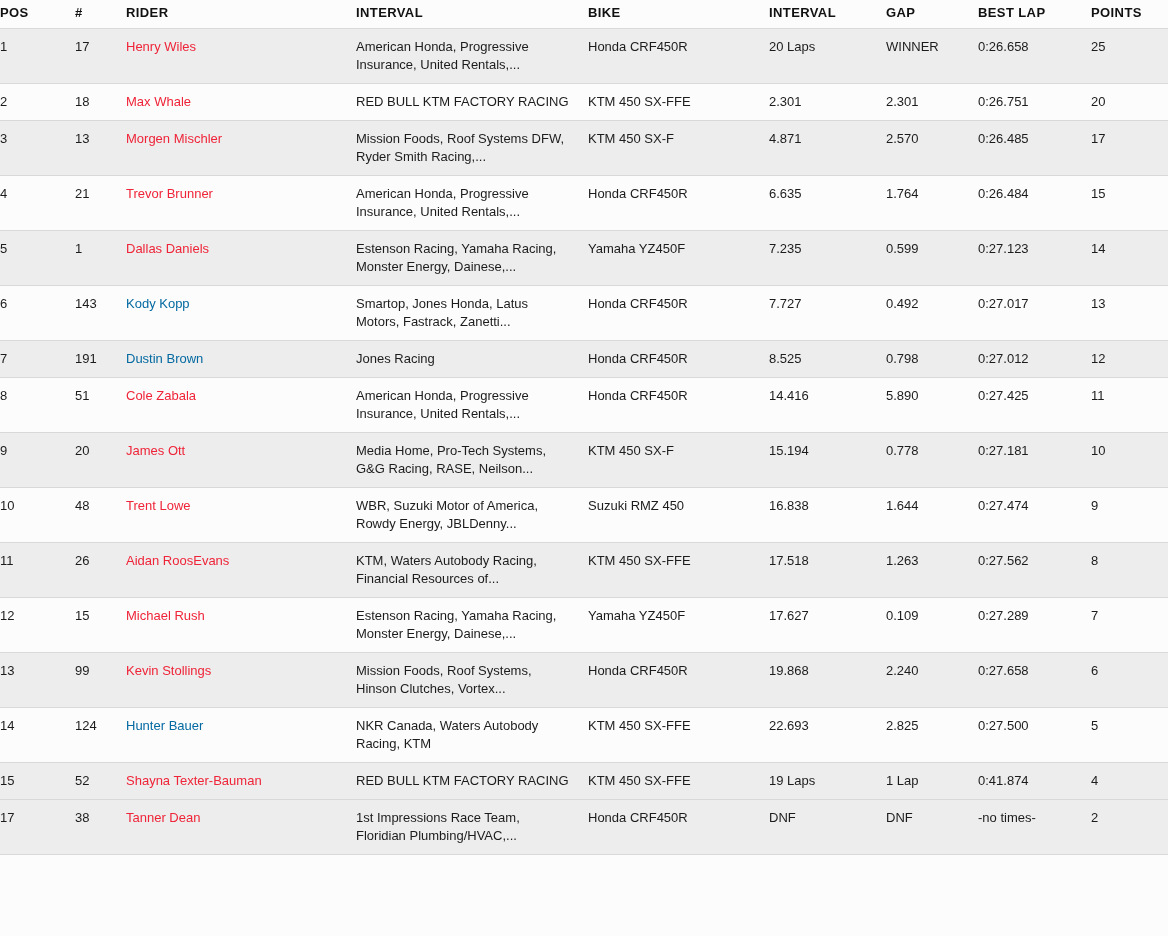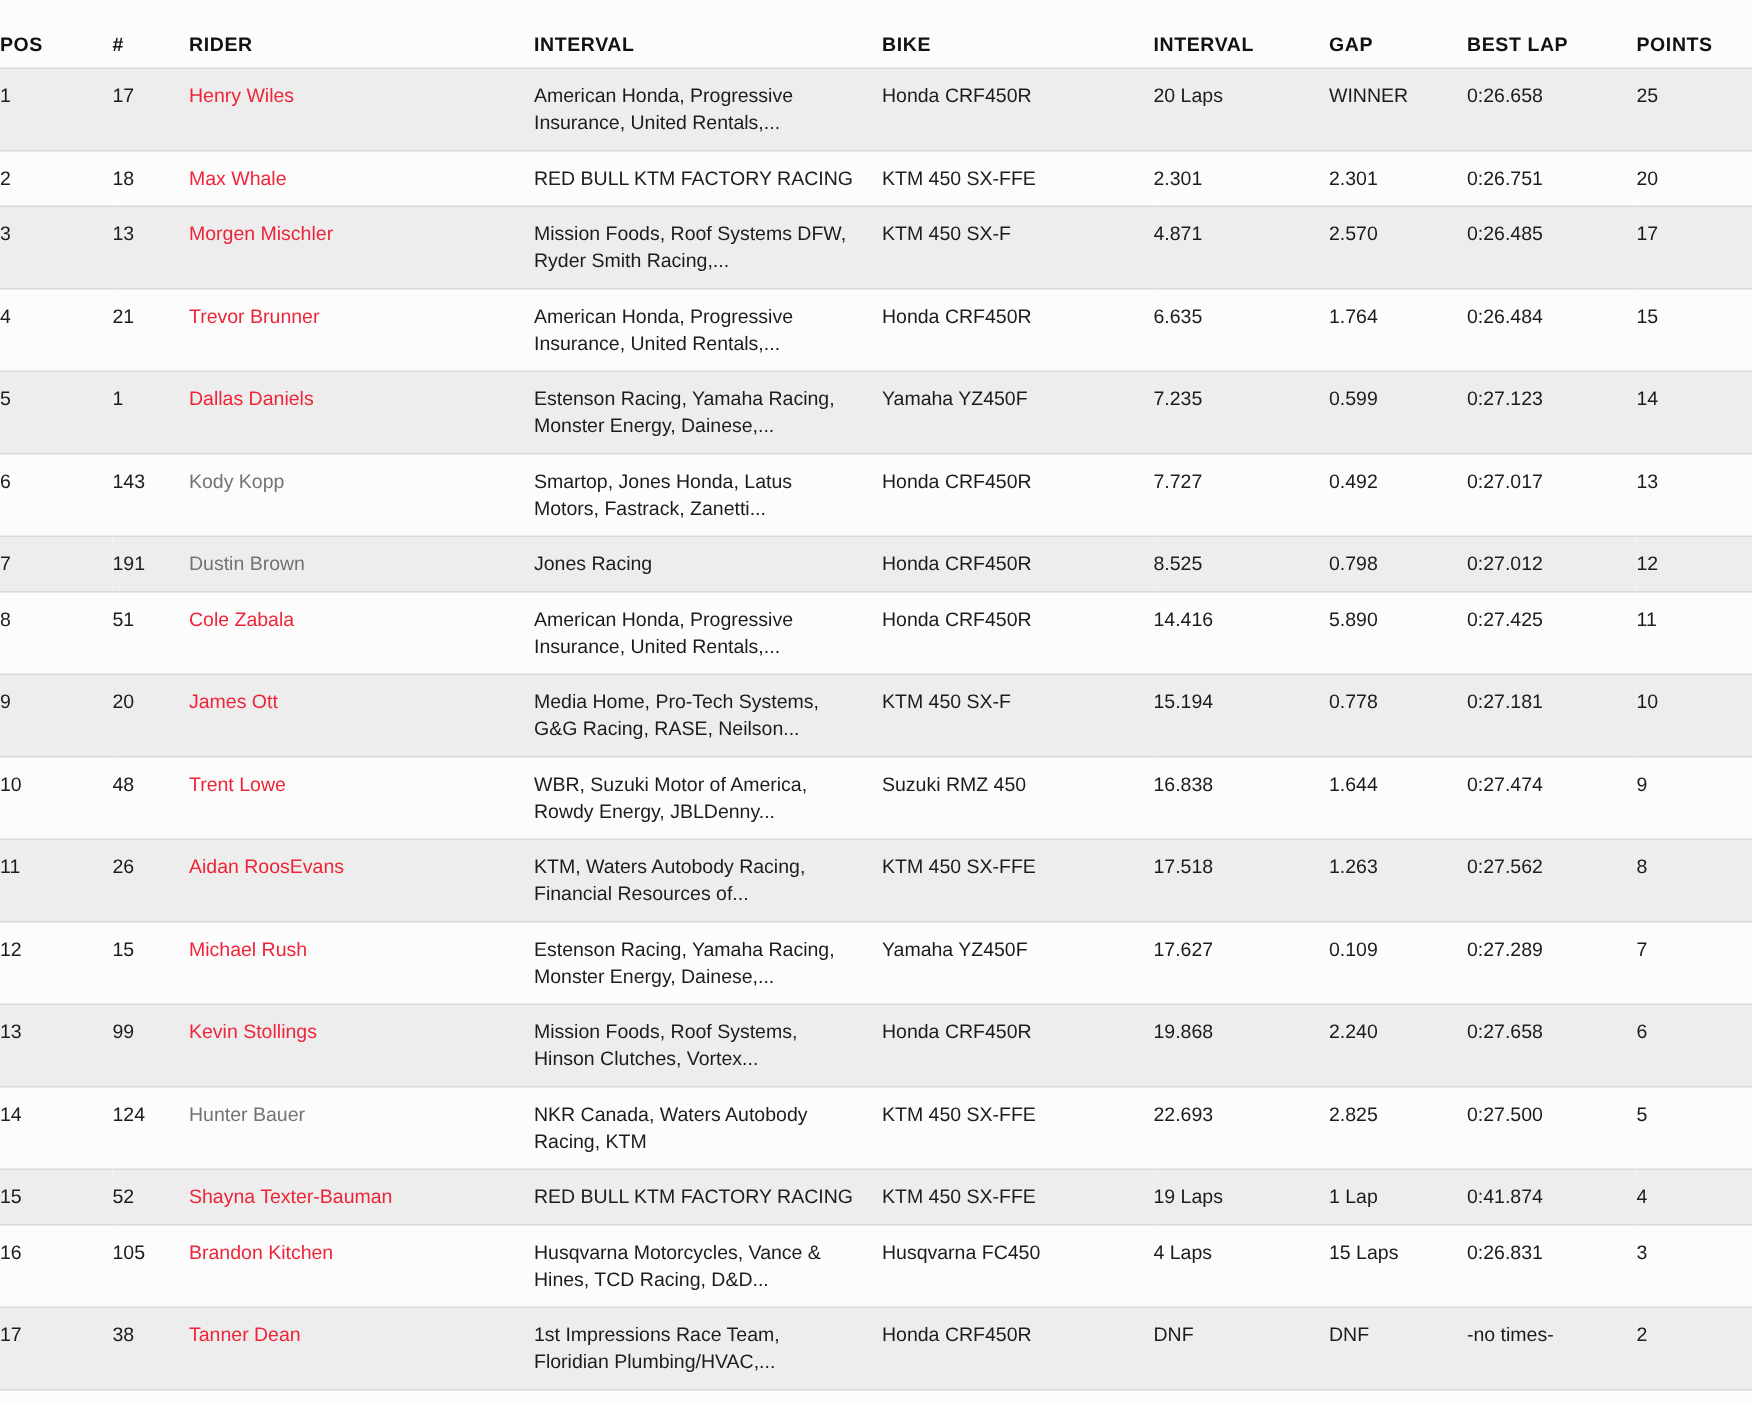--- a/index.html
+++ b/index.html
@@ -23,40 +23,40 @@
     table-layout: fixed;
     background: #fcfcfc;
   }
   table.results thead th {
     text-align: left;
     font-size: 13px;
     font-weight: bold;
     letter-spacing: 0.4px;
     color: #111;
     background: #fcfcfc;
-    padding: 22px 10px 8px 0;
+    padding: 5px 10px 8px 0;
     white-space: nowrap;
   }
   table.results td {
     vertical-align: top;
     font-size: 13px;
     line-height: 18px;
     padding: 9px 16px 9px 0;
     color: #1c1c1c;
   }
   table.results tbody tr {
     border-top: 1px solid #d9d9d9;
   }
   table.results tbody tr:last-child {
     border-bottom: 1px solid #d9d9d9;
   }
   table.results tbody tr.alt { background: #ededed; }
   table.results tbody tr:not(.alt) { background: #fcfcfc; }
   th.col-pos, td.col-pos { padding-left: 13px; }
-  .rider-name { color: #737373; }
+  .rider-name { color: #0369a1; }
   .rider-name.rider-link { color: var(--accent-red, #ef2438); cursor: pointer; }
   td.col-sponsors { padding-right: 16px; }
 </style>
 </head>
 <body>
 
 <div class="page">
   <table class="results">
     <colgroup>
       <col style="width:75px">
@@ -256,31 +256,20 @@
     <td class="col-num">52</td>
     <td class="col-rider"><span class="rider-name rider-link">Shayna Texter-Bauman</span></td>
     <td class="col-sponsors">RED BULL KTM FACTORY RACING</td>
     <td class="col-bike">KTM 450 SX-FFE</td>
     <td class="col-interval">19 Laps</td>
     <td class="col-gap">1 Lap</td>
     <td class="col-bestlap">0:41.874</td>
     <td class="col-points">4</td>
   </tr>
 
-  <tr>
-    <td class="col-pos">16</td>
-    <td class="col-num">105</td>
-    <td class="col-rider"><span class="rider-name rider-link">Brandon Kitchen</span></td>
-    <td class="col-sponsors">Husqvarna Motorcycles, Vance &amp; Hines, TCD Racing, D&amp;D...</td>
-    <td class="col-bike">Husqvarna FC450</td>
-    <td class="col-interval">4 Laps</td>
-    <td class="col-gap">15 Laps</td>
-    <td class="col-bestlap">0:26.831</td>
-    <td class="col-points">3</td>
-  </tr>
 
   <tr class="alt">
     <td class="col-pos">17</td>
     <td class="col-num">38</td>
     <td class="col-rider"><span class="rider-name rider-link">Tanner Dean</span></td>
     <td class="col-sponsors">1st Impressions Race Team, Floridian Plumbing/HVAC,...</td>
     <td class="col-bike">Honda CRF450R</td>
     <td class="col-interval">DNF</td>
     <td class="col-gap">DNF</td>
     <td class="col-bestlap">-no times-</td>

